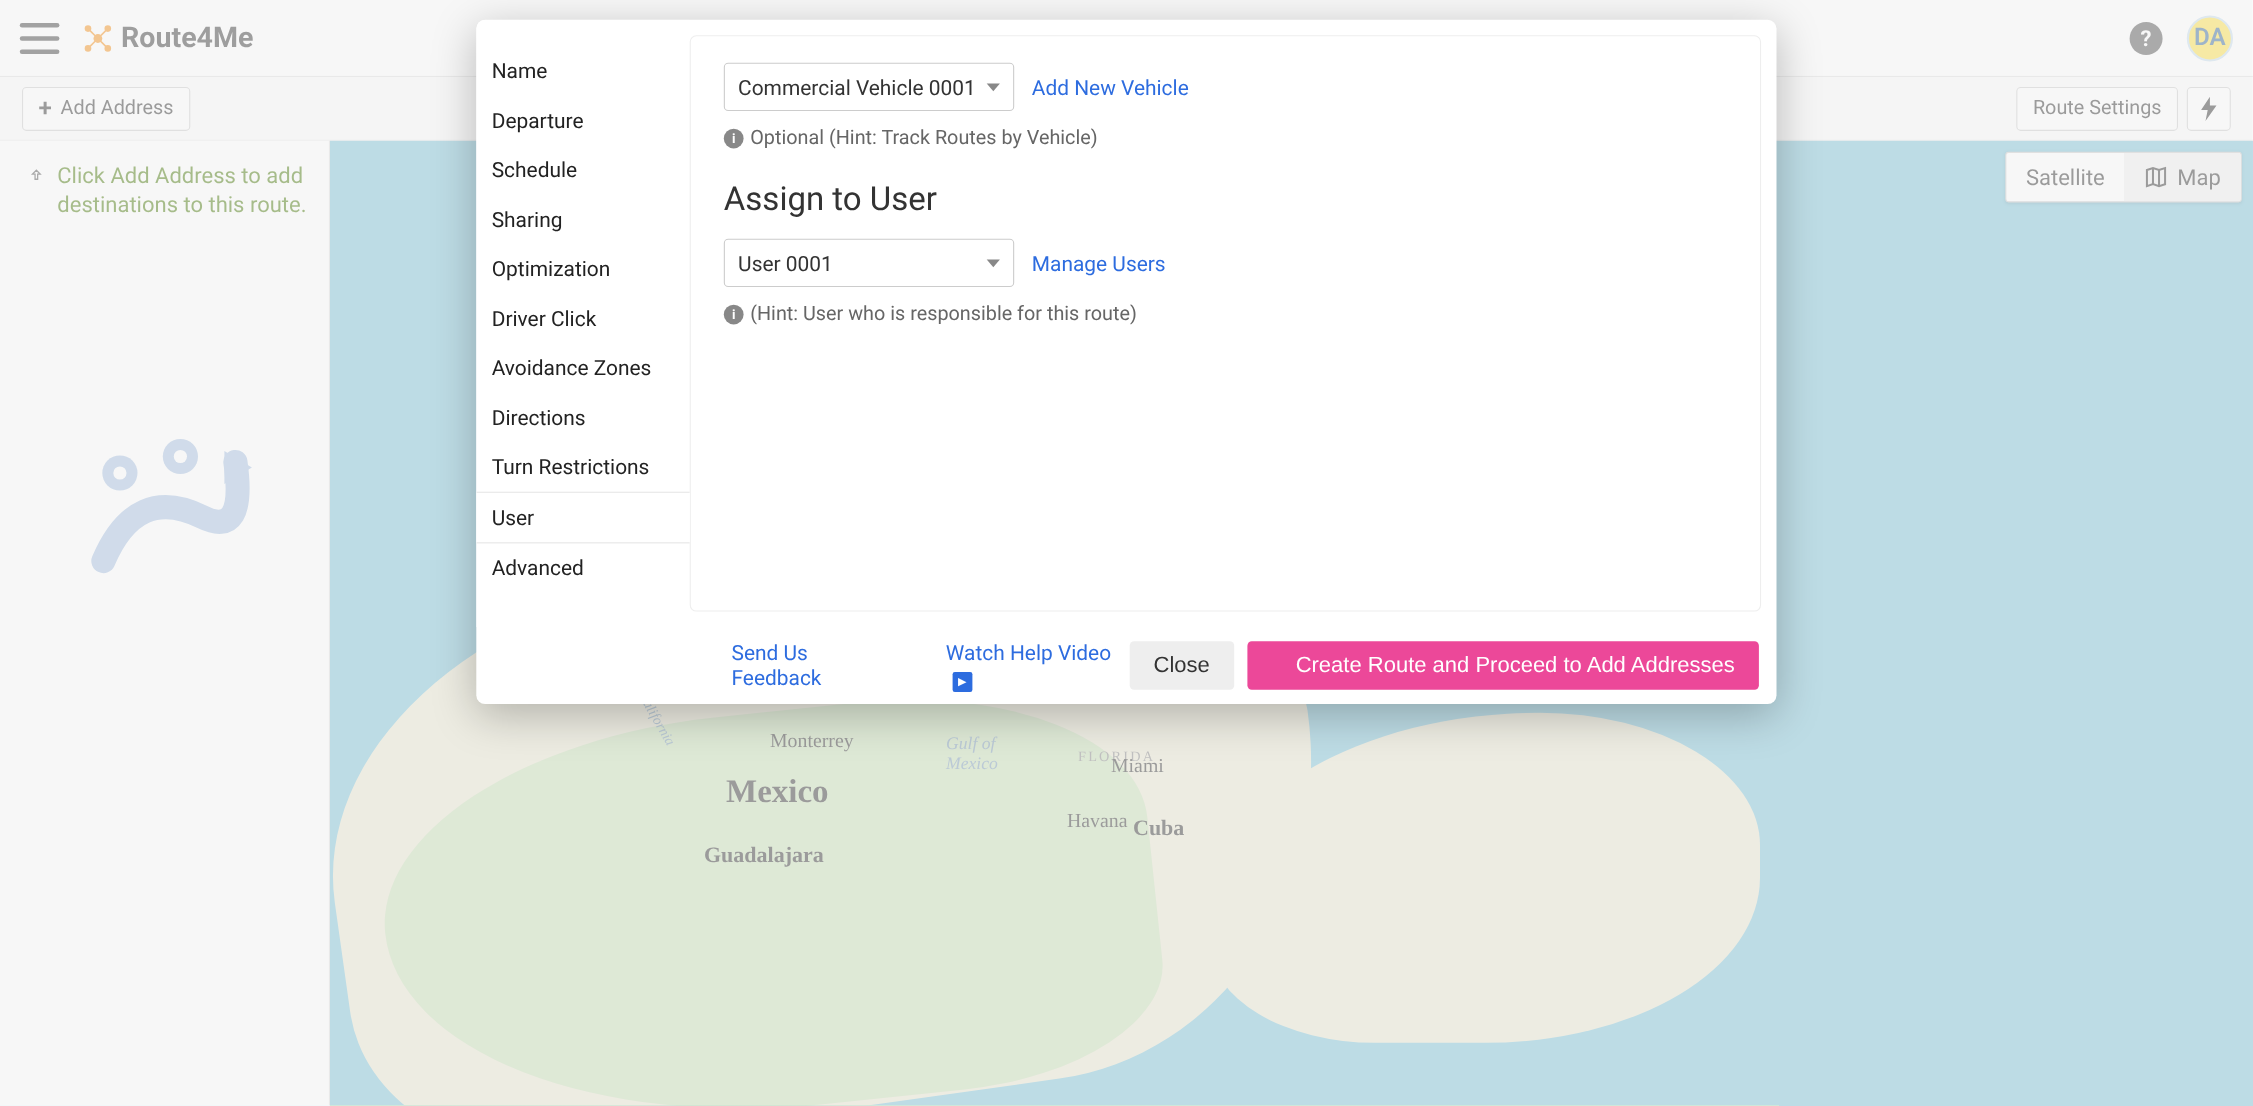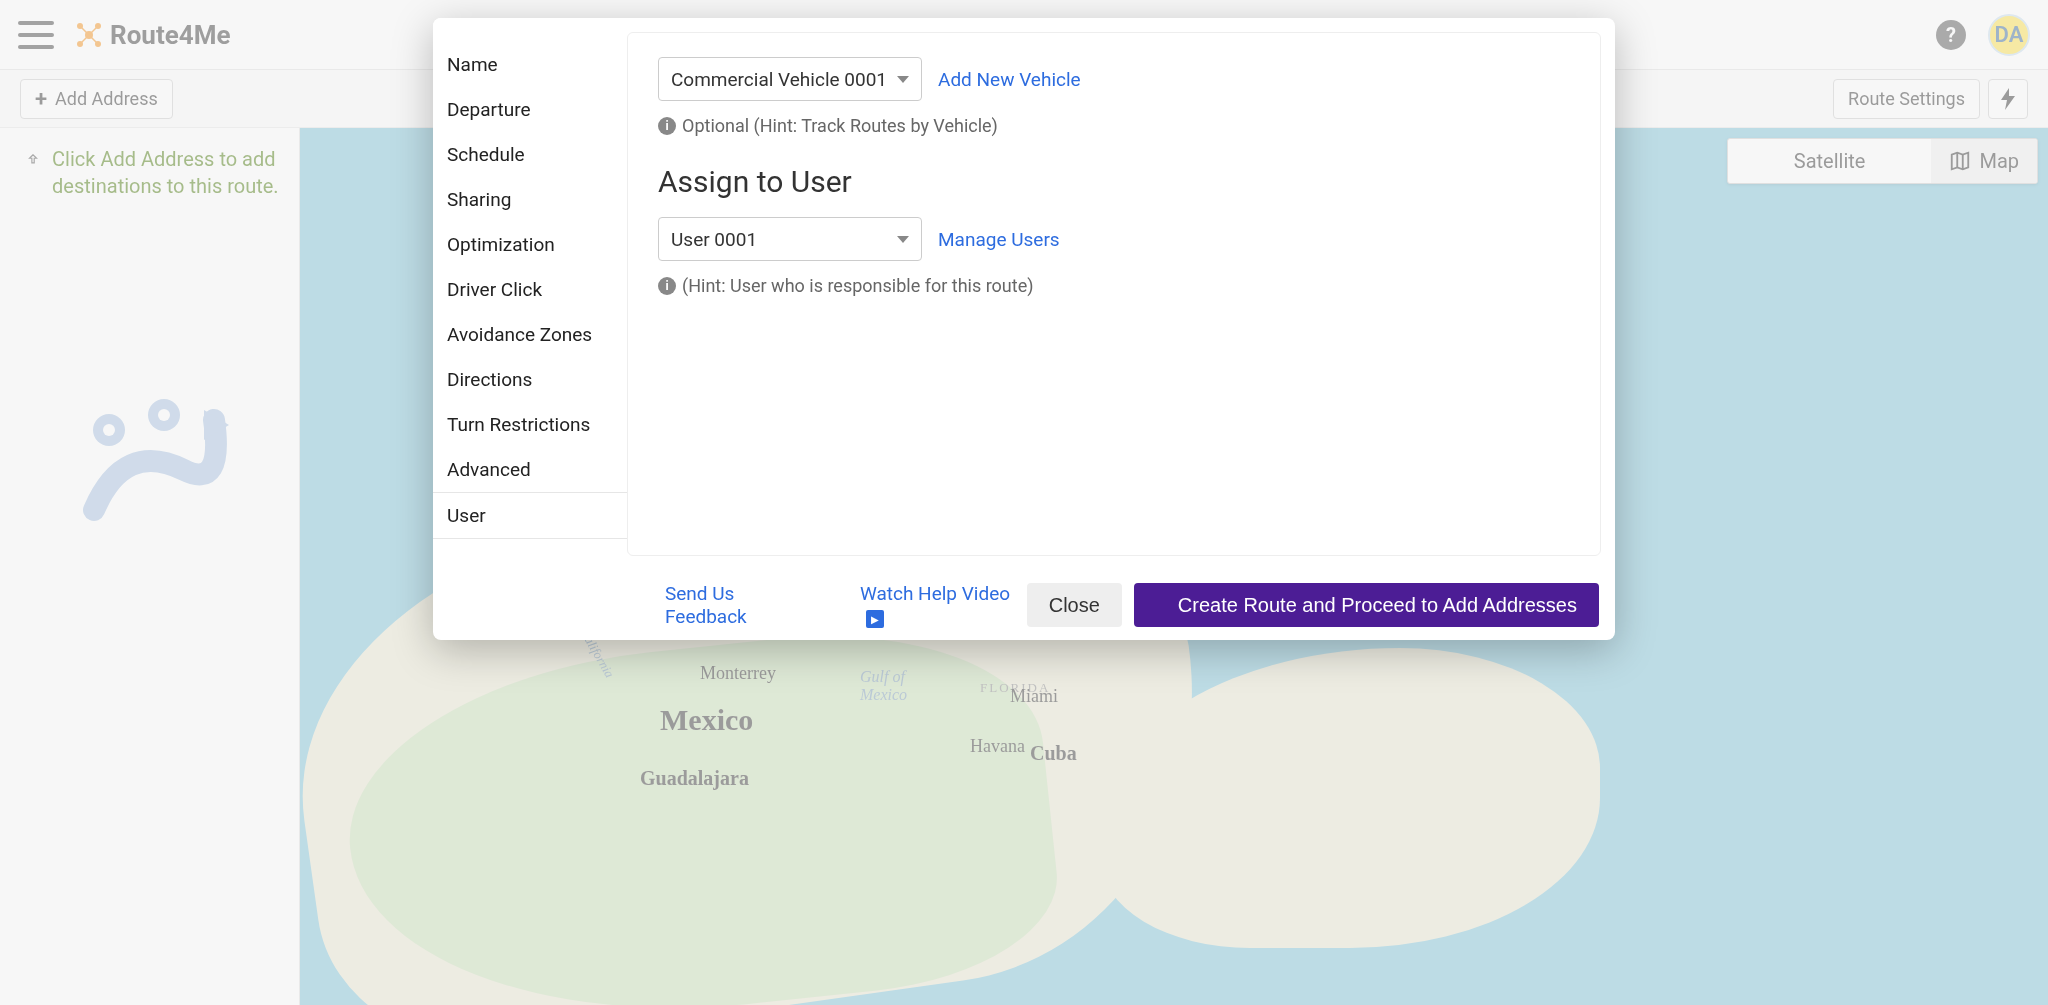--- a/index.html
+++ b/index.html
@@ -42,21 +42,21 @@
   .hint-text { font-size:20px; color:#4d7c0f; line-height:1.35; }
   .placeholder-art { margin-top:180px; align-self:center; opacity:0.85;}
   .map-area {
     flex:1; position:relative; background: linear-gradient(180deg,#a9d6e5 0%, #8bc5d8 40%, #e6e1c4 60%, #87c96f 100%);
     overflow:hidden;
   }
   .map-type-toggle {
     position:absolute; top:10px; right:10px; display:flex; background:#fff; border:1px solid #ccc; border-radius:3px; overflow:hidden;
     box-shadow:0 1px 3px rgba(0,0,0,0.15);
   }
-  .map-type-toggle div { padding:10px 18px; font-size:20px; color:#333; display:flex; align-items:center; gap:8px; cursor:pointer;margin-left:48px;}
+  .map-type-toggle div { padding:10px 18px; font-size:20px; color:#333; display:flex; align-items:center; gap:8px; cursor:pointer;}
   .map-type-toggle .active { background:#efefef;}
   .fake-map-labels { position:absolute; inset:0; }
   .map-label { position:absolute; color:#333; font-family: Georgia, serif; font-weight:500; }
   .map-label.big { font-size:30px; font-weight:700;}
   .map-water { background:#7ec3d8; position:absolute;}
   .map-land { background:#e9e7d1; position:absolute;}
   .map-green { background:#a8d79e; position:absolute;}
 
   
   .overlay {
@@ -98,21 +98,21 @@
   }
   .modal-footer {
     height:70px; display:flex; align-items:center; padding: 0 16px; gap:12px;
   }
   .footer-left { flex:1; display:flex; gap:60px; padding-left:216px;}
   .play-badge { display:inline-flex; width:18px; height:18px; background:#2d6cdf; color:#fff; align-items:center; justify-content:center; font-size:10px; margin-left:6px; border-radius:2px;}
   .btn {
     height:44px; padding:0 22px; border-radius:4px; font-size:20px; display:flex; align-items:center; cursor:pointer; border:none;
   }
   .btn-secondary { background:#eeeeee; color:#333;}
-  .btn-primary { background:#4c1d95; color:#fff;padding-left:44px;}
+  .btn-primary { background:#ec4899; color:#fff;padding-left:44px;}
 </style>
 </head>
 <body>
 
 <div class="header">
   <div class="hamburger">
     <span></span>
       <span></span>
       <span></span>
   </div>
@@ -214,22 +214,22 @@
       <div class="modal-nav">
         <div class="modal-nav-item">Name</div>
         <div class="modal-nav-item">Departure</div>
         <div class="modal-nav-item">Schedule</div>
         <div class="modal-nav-item">Sharing</div>
         <div class="modal-nav-item">Optimization</div>
         <div class="modal-nav-item">Driver Click</div>
         <div class="modal-nav-item">Avoidance Zones</div>
         <div class="modal-nav-item">Directions</div>
         <div class="modal-nav-item">Turn Restrictions</div>
+        <div class="modal-nav-item active">User</div>
         <div class="modal-nav-item">Advanced</div>
-        <div class="modal-nav-item active">User</div>
       </div>
       <div class="modal-content-wrap">
         <div class="modal-content">
 
           <div class="row-inline">
             <div class="select-box">
               <span>Commercial Vehicle 0001</span>
               <span class="caret-down"></span>
             </div>
             <span class="link">Add New Vehicle</span>

